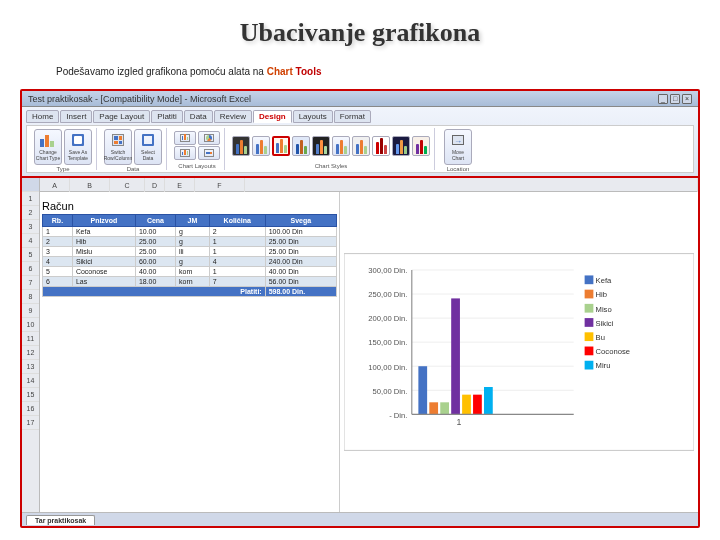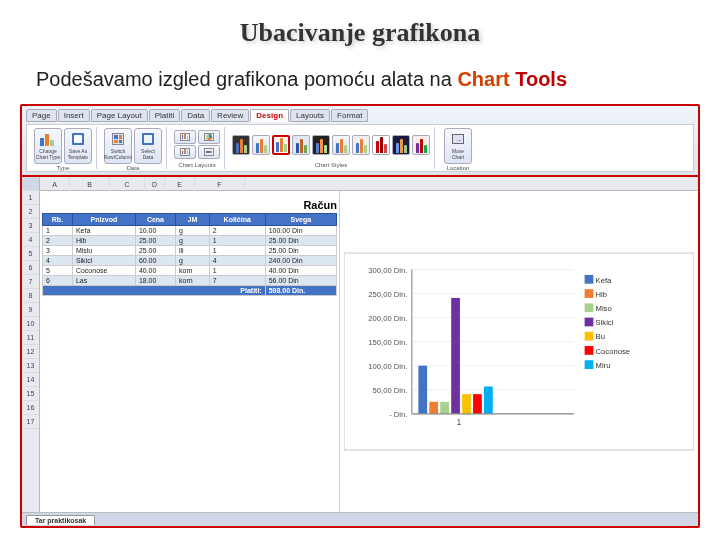--- a/index.html
+++ b/index.html
@@ -32,22 +32,22 @@
       font-size: 26px;
       font-weight: bold;
       color: #333;
       text-shadow: 2px 2px 4px rgba(0,0,0,0.2);
       font-family: Georgia, serif;
     }
 
     
     .subtitle {
       width: 100%;
-      padding: 6px 36px 10px 36px;
-      font-size: 20px;
+      padding: 6px 36px 10px 56px;
+      font-size: 10px;
       color: #222;
       line-height: 1.5;
     }
     .subtitle .highlight-chart {
       color: #d04000;
       font-weight: bold;
     }
     .subtitle .highlight-tools {
       color: #c00000;
       font-weight: bold;
@@ -326,23 +326,23 @@
 
     .sheet-title {
       text-align: center;
       font-size: 9px;
       font-weight: bold;
       padding: 3px 0 2px 0;
       color: #222;
     }
 
     .invoice-title {
-      text-align: right;
+      text-align: left;
       font-size: 11px;
-      font-weight: bold;
+      font-weight: normal;
       color: #000;
       padding: 4px 0 2px 0;
     }
 
     .data-table {
       width: 100%;
       border-collapse: collapse;
       font-size: 7px;
     }
     .data-table th {
@@ -410,24 +410,32 @@
   <div class="title-bar">
     <h1>Ubacivanje grafikona</h1>
   </div>
 
   <div class="subtitle">
     <span>Podešavamo  izgled  grafikona  pomoću  alata  na </span><span class="highlight-chart">Chart</span><span>  </span><span class="highlight-tools">Tools</span><br>
   </div>
 
   <div class="screenshot-area">
 
+    <div class="excel-title">
+      <span class="win-title">Test praktikosak - [Compatibility Mode] - Microsoft Excel</span>
+      <div class="win-controls">
+        <div class="win-btn">_</div>
+        <div class="win-btn">□</div>
+        <div class="win-btn">×</div>
+      </div>
+    </div>
 
     <div class="ribbon">
       <div class="ribbon-tabs">
-        <div class="ribbon-tab">Page</div>
+        <div class="ribbon-tab">Home</div>
         <div class="ribbon-tab">Insert</div>
         <div class="ribbon-tab">Page Layout</div>
         <div class="ribbon-tab">Platiti</div>
         <div class="ribbon-tab">Data</div>
         <div class="ribbon-tab">Review</div>
         <div class="ribbon-tab active">Design</div>
         <div class="ribbon-tab">Layouts</div>
         <div class="ribbon-tab">Format</div>
       </div>
 

